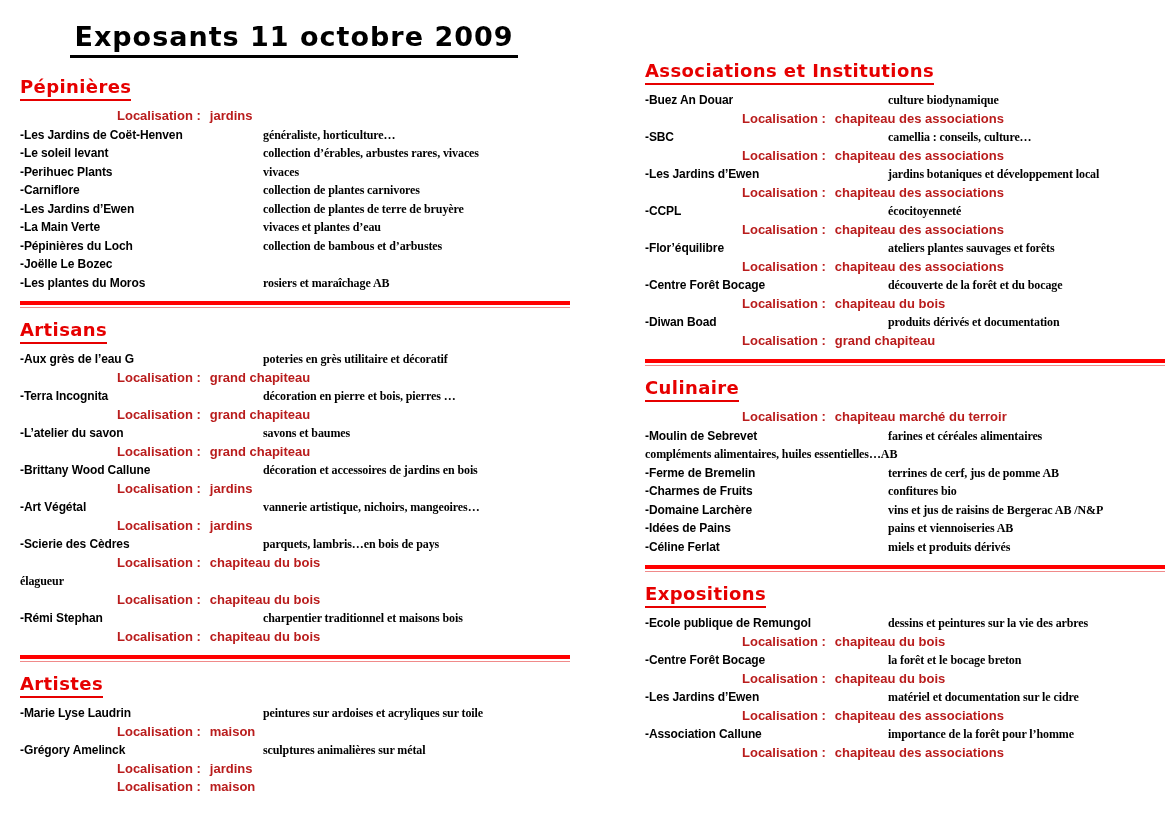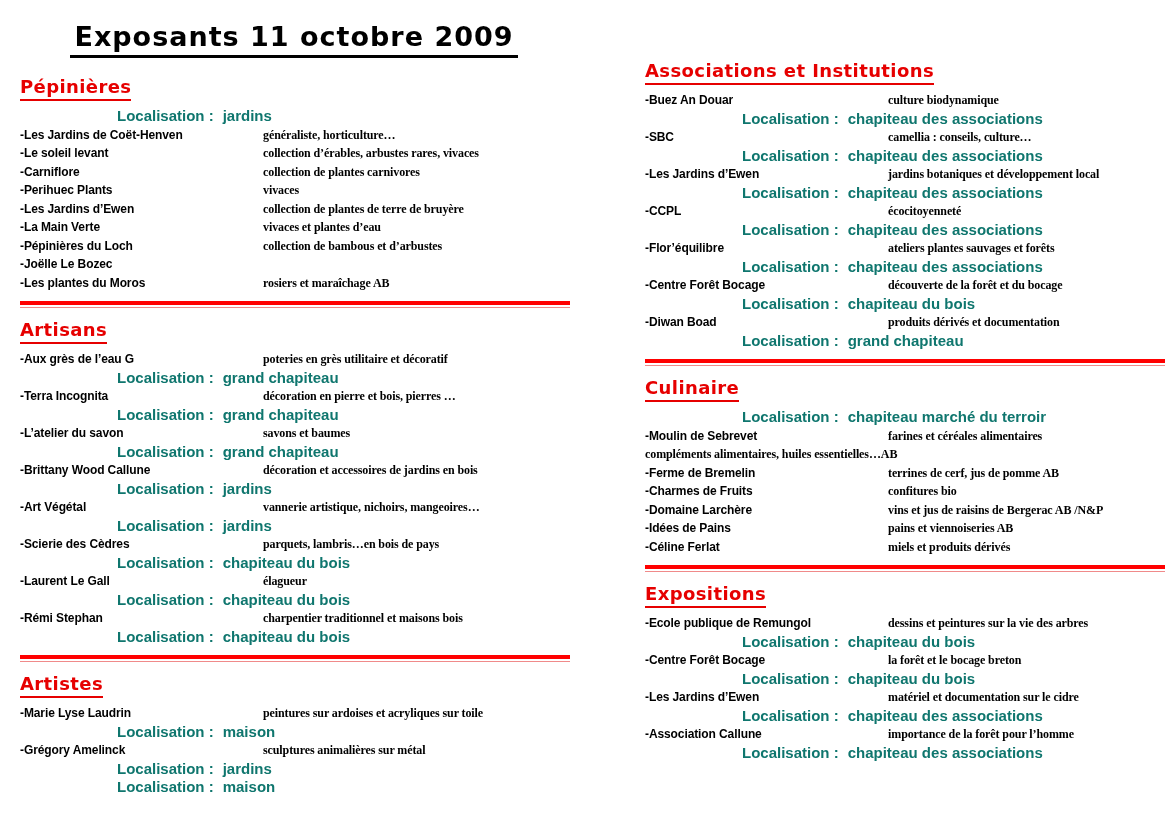--- a/index.html
+++ b/index.html
@@ -20,21 +20,21 @@
   .col-right{left:645px;top:44px;width:541px;}
   .section-title{
     display:inline-block;margin:0 0 6px 0;color:#e60000;
     font-family:"DejaVu Sans",sans-serif;font-weight:bold;font-size:18px;
     letter-spacing:.4px;border-bottom:2px solid #e60000;padding-bottom:1px;
   }
   .section-title-wrap{line-height:22px;}
   .row{display:flex;font-size:12px;line-height:18.5px;}
   .row .name{width:243px;flex:none;letter-spacing:-0.1px;}
   .row .desc{flex:1;letter-spacing:-0.1px;font-family:Liberation Serif, serif;}
-  .loc{font-size:15px;line-height:18.5px;color:#0f766e;padding-left:97px;}
+  .loc{font-size:13px;line-height:18.5px;color:#b91c1c;padding-left:97px;}
   .loc .loc-value{margin-left:9px;}
   .sep{
     height:2px;border-top:4px solid #ff0000;border-bottom:1px solid #f08a8a;
     margin:9px 0 11px 0;
   }
 </style>
 </head>
 <body>
 
 <div class="page">
@@ -47,28 +47,28 @@
         <div class="loc"><span class="loc-label">Localisation :</span><span class="loc-value">jardins</span></div>
         <div class="row">
           <span class="name">-Les Jardins de Coët-Henven</span>
           <span class="desc">généraliste, horticulture…</span>
         </div>
         <div class="row">
           <span class="name">-Le soleil levant</span>
           <span class="desc">collection d’érables, arbustes rares, vivaces</span>
         </div>
         <div class="row">
+          <span class="name">-Perihuec Plants</span>
+          <span class="desc">vivaces</span>
+        </div>
+        <div class="row">
           <span class="name">-Carniflore</span>
           <span class="desc">collection de plantes carnivores</span>
         </div>
         <div class="row">
-          <span class="name">-Perihuec Plants</span>
-          <span class="desc">vivaces</span>
-        </div>
-        <div class="row">
           <span class="name">-Les Jardins d’Ewen</span>
           <span class="desc">collection de plantes de terre de bruyère</span>
         </div>
         <div class="row">
           <span class="name">-La Main Verte</span>
           <span class="desc">vivaces et plantes d’eau</span>
         </div>
         <div class="row">
           <span class="name">-Pépinières du Loch</span>
           <span class="desc">collection de bambous et d’arbustes</span>
@@ -108,21 +108,20 @@
           <span class="name">-Art Végétal</span>
           <span class="desc">vannerie artistique, nichoirs, mangeoires…</span>
         </div>
         <div class="loc"><span class="loc-label">Localisation :</span><span class="loc-value">jardins</span></div>
         <div class="row">
           <span class="name">-Scierie des Cèdres</span>
           <span class="desc">parquets, lambris…en bois de pays</span>
         </div>
         <div class="loc"><span class="loc-label">Localisation :</span><span class="loc-value">chapiteau du bois</span></div>
         <div class="row">
-          <span class="name">-Laurent Le Gall</span>
           <span class="desc">élagueur</span>
         </div>
         <div class="loc"><span class="loc-label">Localisation :</span><span class="loc-value">chapiteau du bois</span></div>
         <div class="row">
           <span class="name">-Rémi Stephan</span>
           <span class="desc">charpentier traditionnel et maisons bois</span>
         </div>
         <div class="loc"><span class="loc-label">Localisation :</span><span class="loc-value">chapiteau du bois</span></div>
       </div>
       <div class="sep"></div>

